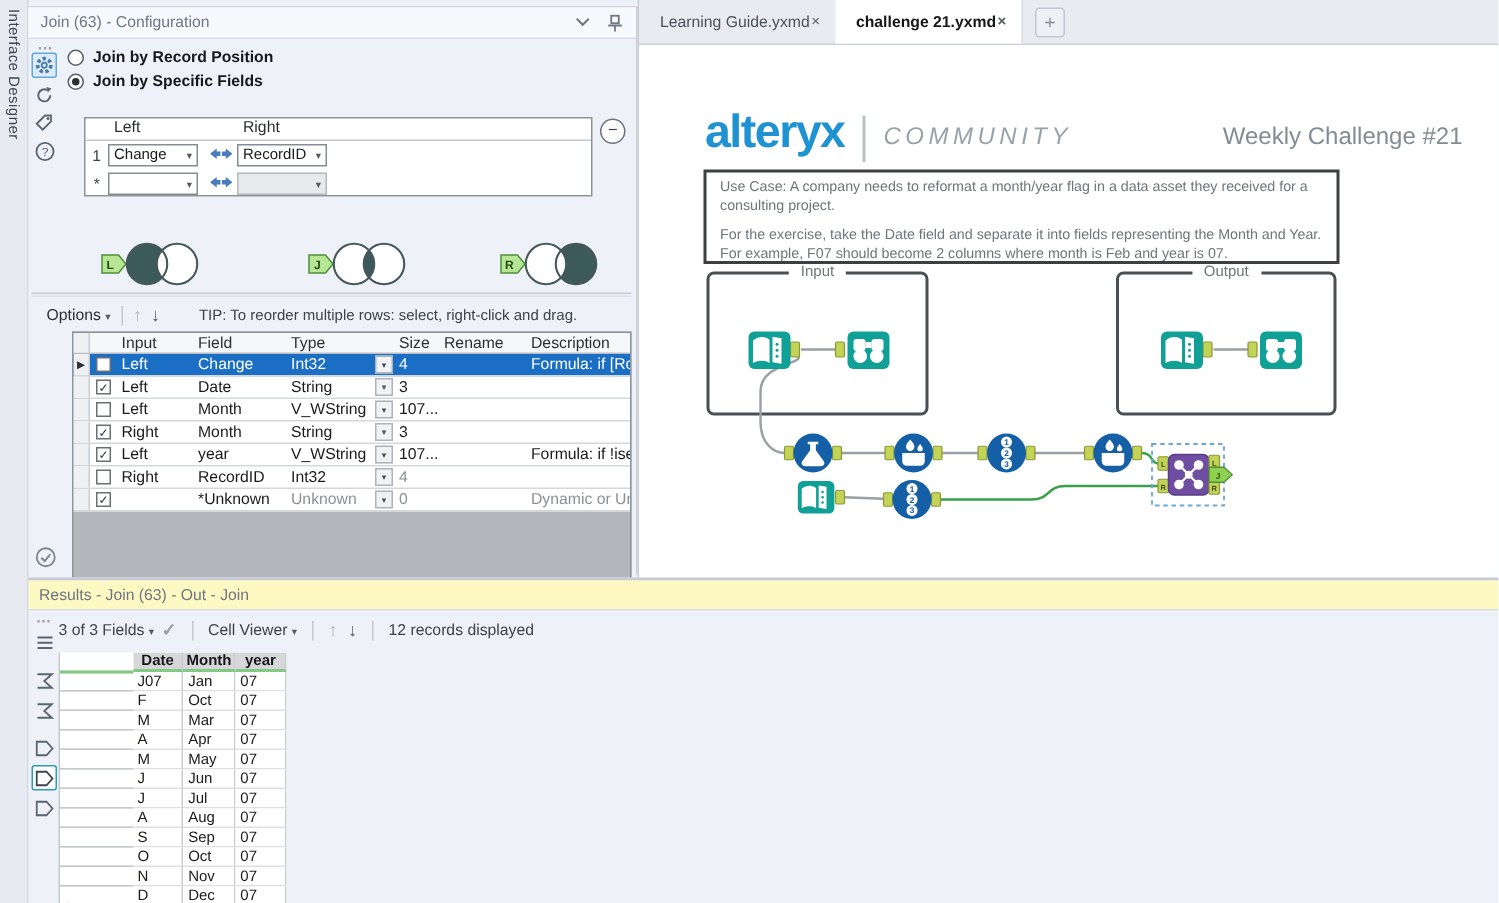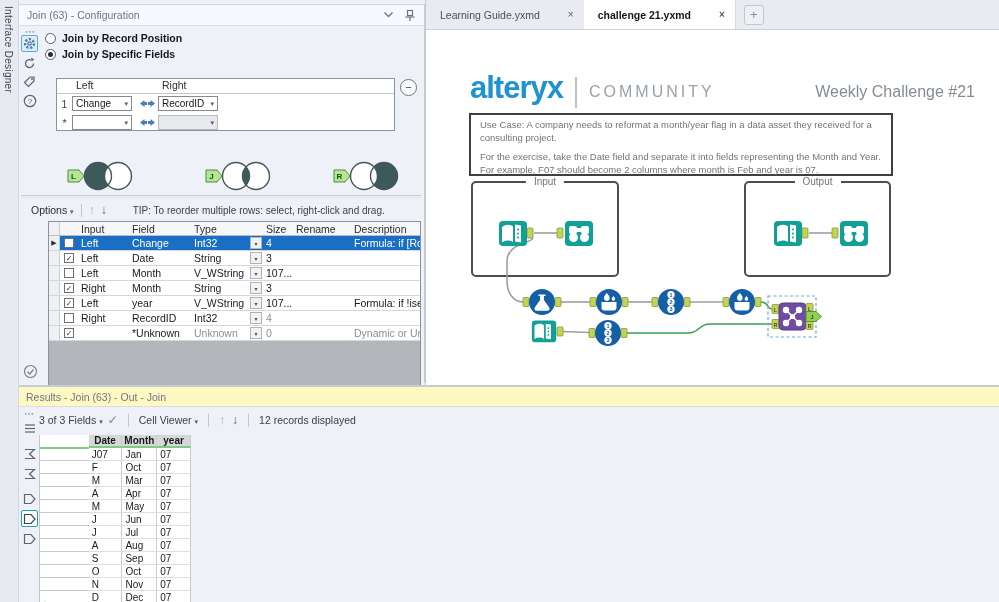--- a/index.html
+++ b/index.html
@@ -51,28 +51,28 @@
   .gc1 { width:18px; justify-content:center; }
   .gc2 { width:51px; } .gc3 { width:62px; } .gc4 { width:72px; position:relative; } .gc5 { width:30px; } .gc6 { width:58px; } .gc7 { flex:1; }
   .gcb { width:10px; height:10px; border:1px solid #6b7075; background:#fff; display:flex; align-items:center; justify-content:center; font-size:8px; color:#2f3337; }
   .dd { position:absolute; right:1px; top:1px; bottom:1px; width:12px; border:1px solid #aeb3ba; background:#f1f2f4; color:#4a5056; font-size:6px; display:flex; align-items:center; justify-content:center; }
   .muted { color:#8a9096 !important; }
   .cfg-check { position:absolute; left:4px; top:338px; }
 
   
   .canvas-panel { position:absolute; left:425px; top:0; width:574px; height:602px; background:#fff; border-left:1px solid #c5c9d1; }
   .tabbar { height:30px; background:#e9ebf0; border-bottom:1px solid #cdd1d8; display:flex; align-items:stretch; }
-  .tab { display:flex; align-items:center; padding:0 10px 0 14px; font-size:10.5px; color:#4a5158; gap:28px; }
+  .tab { display:flex; align-items:center; padding:0 10px 0 14px; font-size:10.5px; color:#4a5158; gap:1px; }
   .tab .x { color:#5a6068; font-size:10px; }
   .tab.active { background:#fff; color:#141619; font-weight:bold; border-right:1px solid #d6dae0; }
   .tab-plus { align-self:center; width:20px; height:20px; margin-left:8px; border:1px solid #c2c7cf; border-radius:3px; color:#8a9097; font-size:13px; display:flex; align-items:center; justify-content:center; background:#eef0f4; }
   .canvas { position:relative; width:574px; height:572px; background:#fff; }
   .logo { position:absolute; left:44px; top:40px; font-size:31px; font-weight:bold; color:#1f93d1; letter-spacing:-1px; }
   .logo-div { position:absolute; left:149px; top:47px; width:2px; height:31px; background:#bcc2c9; }
-  .community { position:absolute; left:163px; top:53px; font-size:16px; color:#9aa2a9; letter-spacing:3px; }
+  .community { position:absolute; left:163px; top:53px; font-size:16px; color:#9aa2a9; letter-spacing:3px;font-style:italic; }
   .challenge { position:absolute; right:25px; top:53px; font-size:16px; color:#848c93; }
   .usecase { position:absolute; left:43px; top:83px; width:424px; height:63px; border:2px solid #3c4043; padding:3px 9px; color:#6f757b; font-size:9.5px; line-height:1.4; }
   .usecase p + p { margin-top:5px; }
   .tool-container { position:absolute; border:2px solid #4a4f54; border-radius:5px; height:96px; }
   .tc-label { position:absolute; top:-7px; left:50%; transform:translateX(-50%); background:#fff; padding:0 8px; font-size:10px; color:#6f757b; }
   .flow { position:absolute; left:0; top:0; }
 
   
   .results-panel { position:absolute; left:19px; top:385px; width:980px; height:217px; background:#eef1f8; border-top:2px solid #c7cbd4; }
   .res-title { height:20px; background:#fef9c3; border-bottom:1px solid #d8dce3; display:flex; align-items:center; padding:0 7px; color:#6e7683; font-size:10.5px; }

